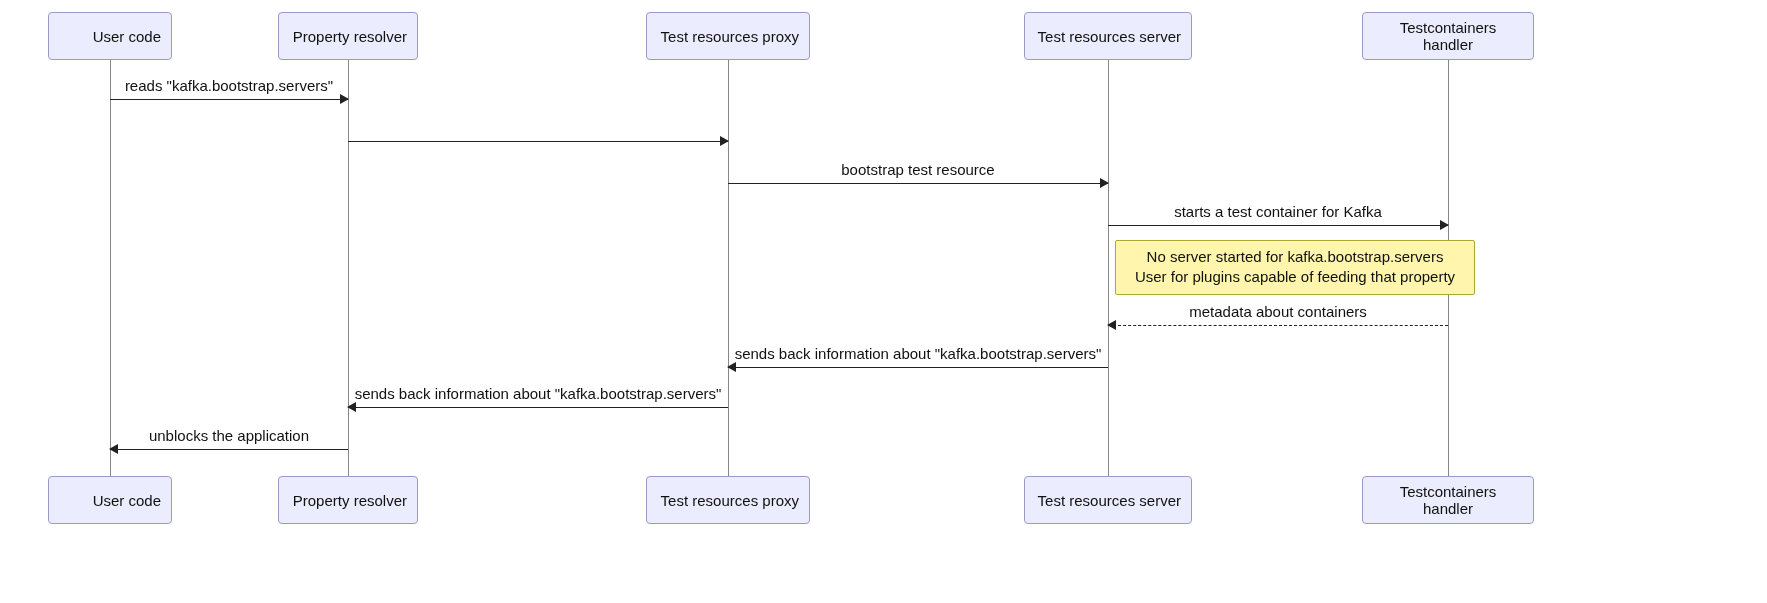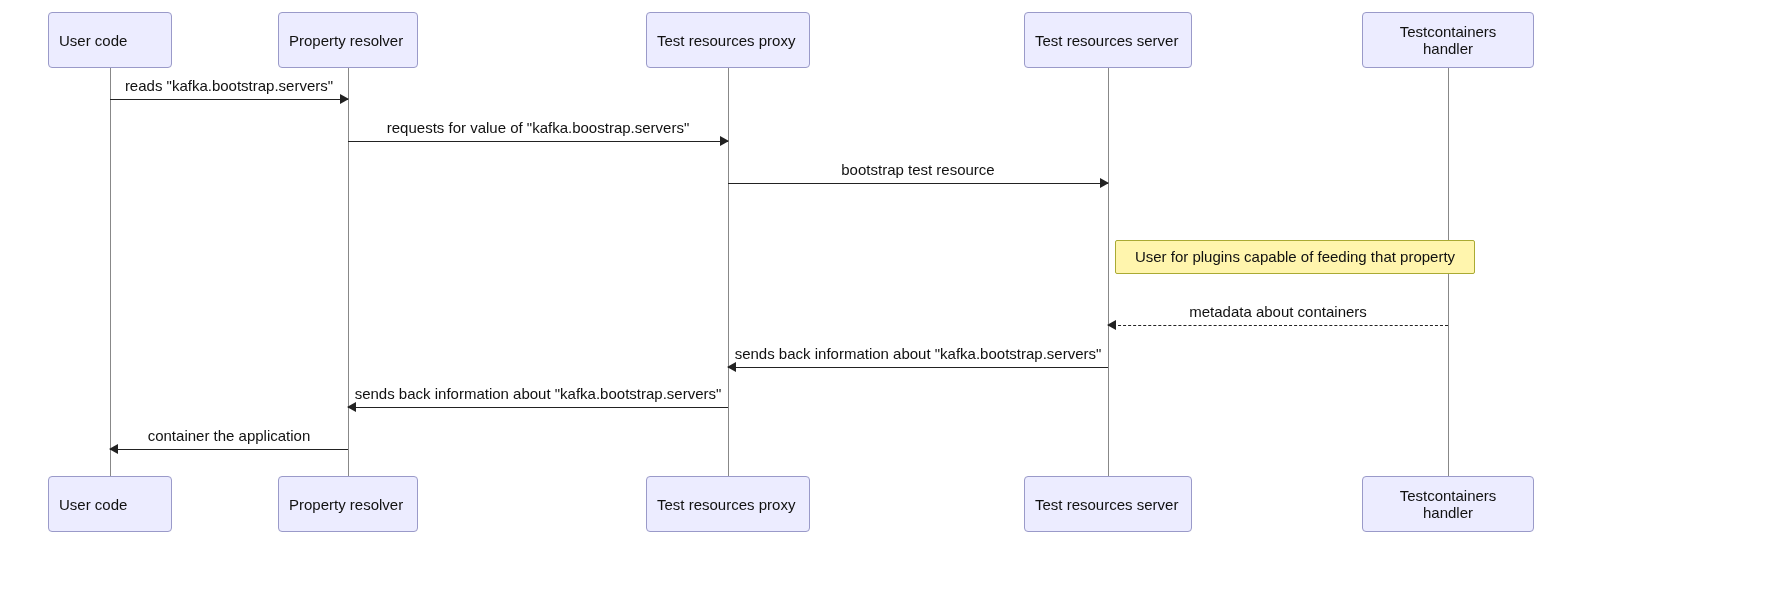--- a/index.html
+++ b/index.html
@@ -16,24 +16,24 @@
     height: 603px;
   }
   .actor {
     position: absolute;
     box-sizing: border-box;
     background: #ECECFF;
     border: 1px solid #9a9ac9;
     border-radius: 4px;
     text-align: center;
     padding: 12px 10px;
-    height: 56px;
+    height: 48px;
     display: flex;
     align-items: center;
-    justify-content: flex-start;
+    justify-content: flex-end;
   }
   .lifeline {
     position: absolute;
     width: 0;
     border-left: 1px solid #888;
     top: 60px;
     height: 416px;
   }
   .msg {
     position: absolute;
@@ -111,33 +111,38 @@
     <span>Testcontainers handler</span>
   </div>
 
   <div class="msg" style="left:110px; width:238px; top:76px;">
     <div class="label">reads "kafka.bootstrap.servers"</div>
     <div class="line"></div>
       <div class="arrow-r"></div>
   </div>
 
   <div class="msg" style="left:348px; width:380px; top:118px;">
-    <div class="label">requests for value of "kafka.boostrap.servers"</div>
     <div class="line"></div>
       <div class="arrow-r"></div>
   </div>
 
   <div class="msg" style="left:728px; width:380px; top:160px;">
     <div class="label">bootstrap test resource</div>
     <div class="line"></div>
       <div class="arrow-r"></div>
   </div>
 
+  <div class="msg" style="left:1108px; width:340px; top:202px;">
+    <div class="label">starts a test container for Kafka</div>
+    <div class="line"></div>
+      <div class="arrow-r"></div>
+  </div>
 
   <div class="note" style="left:1115px; top:240px; width:360px;">
+    <div>No server started for kafka.bootstrap.servers</div>
     <div>User for plugins capable of feeding that property</div>
   </div>
 
   <div class="msg" style="left:1108px; width:340px; top:302px;text-decoration:underline;">
     <div class="label">metadata about containers</div>
     <div class="line dashed"></div>
       <div class="arrow-l"></div>
   </div>
 
   <div class="msg" style="left:728px; width:380px; top:344px;">
@@ -146,21 +151,21 @@
       <div class="arrow-l"></div>
   </div>
 
   <div class="msg" style="left:348px; width:380px; top:384px;">
     <div class="label">sends back information about "kafka.bootstrap.servers"</div>
     <div class="line"></div>
       <div class="arrow-l"></div>
   </div>
 
   <div class="msg" style="left:110px; width:238px; top:426px;">
-    <div class="label">container the application</div>
+    <div class="label">unblocks the application</div>
     <div class="line"></div>
       <div class="arrow-l"></div>
   </div>
 
   <div class="actor" style="left:48px; top:476px; width:124px;">
     <span>User code</span>
   </div>
   <div class="actor" style="left:278px; top:476px; width:140px;">
     <span>Property resolver</span>
   </div>

